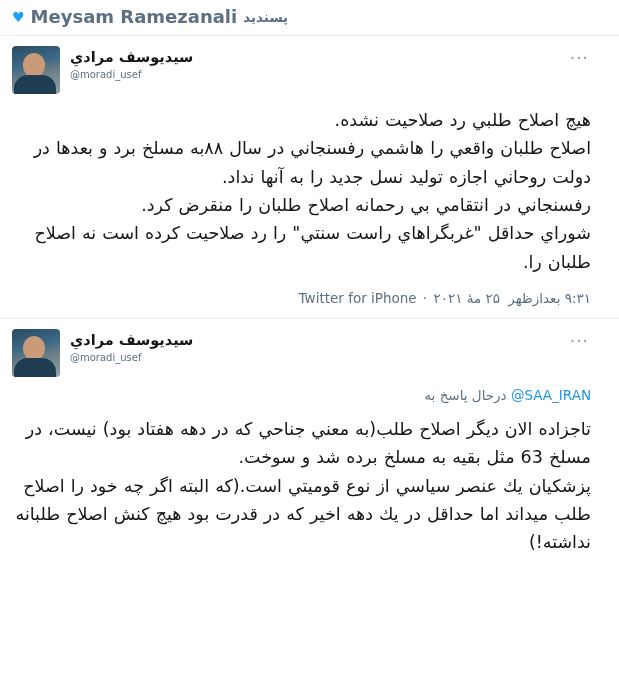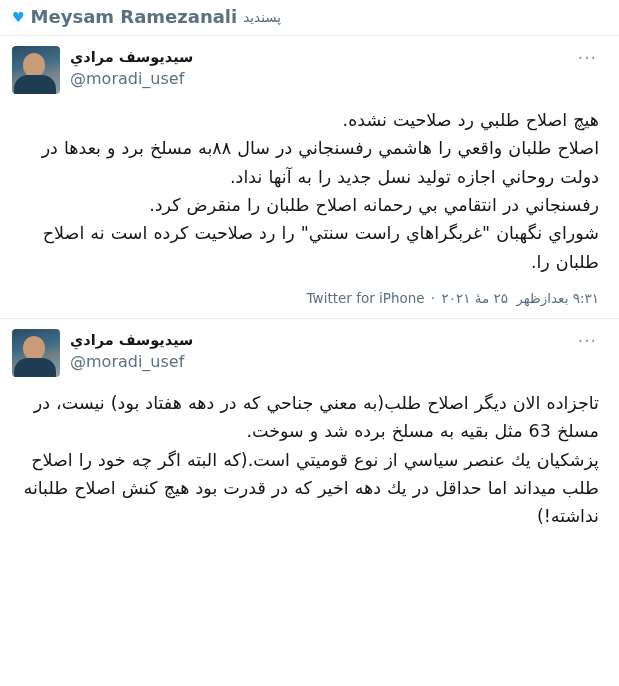--- a/index.html
+++ b/index.html
@@ -21,41 +21,41 @@
     display: flex;
     flex-direction: row-reverse;
     align-items: center;
     justify-content: flex-start;
     padding: 6px 12px 8px 12px;
     gap: 6px;
   }
   .liked-text {
     font-size: 13.5px;
     color: #5b7083;
-    font-weight: 400;
+    font-weight: 700;
     direction: rtl;
     white-space: nowrap;
   }
   .liked-name {
     font-size: 18px;
     color: #5b7083;
     font-weight: 700;
     direction: ltr;
   }
   .heart-icon {
     color: #1da1f2;
     font-size: 14px;
     line-height: 1;
     display: inline-block;
   }
 
   
   .tweet {
     border-top: 1px solid #e6ecf0;
-    padding: 10px 20px 12px 12px;
+    padding: 10px 28px 12px 12px;
     position: relative;
   }
   .tweet:first-of-type { border-top: none; }
 
   .tweet-head {
     display: flex;
     flex-direction: row-reverse;
     align-items: flex-start;
     justify-content: space-between;
   }
@@ -96,21 +96,21 @@
     padding-top: 2px;
   }
   .display-name {
     font-size: 14.5px;
     font-weight: 700;
     color: #14171a;
     direction: rtl;
     line-height: 1.35;
   }
   .handle {
-    font-size: 16px;
+    font-size: 10px;
     color: #5b7083;
     direction: ltr;
     line-height: 1.4;
   }
   .more-icon {
     color: #8899a6;
     font-size: 17px;
     letter-spacing: 1px;
     line-height: 1;
     padding: 4px 2px;
@@ -171,37 +171,41 @@
           <span class="display-name">سیدیوسف مرادي</span>
           <span class="handle">@moradi_usef</span>
         </div>
       </div>
       <span class="more-icon">···</span>
     </div>
 
     <div class="tweet-body">هیچ اصلاح طلبي رد صلاحیت نشده.
 اصلاح طلبان واقعي را هاشمي رفسنجاني در سال ۸۸به مسلخ برد و بعدها در دولت روحاني اجازه تولید نسل جدید را به آنها نداد.
 رفسنجاني در انتقامي بي رحمانه اصلاح طلبان را منقرض کرد.
-شوراي نگهبان "غربگراهاي راست سنتي" را رد صلاحیت کرده است نه اصلاح طلبان را.</div>
+شوراي حداقل "غربگراهاي راست سنتي" را رد صلاحیت کرده است نه اصلاح طلبان را.</div>
 
     <div class="meta">
       <span>۹:۳۱ بعدازظهر</span><span class="sep"> </span><span>۲۵ مۀ ۲۰۲۱</span><span class="sep"> · </span><span class="client">Twitter for iPhone</span>
     </div>
   </div>
 
   <div class="tweet">
     <div class="tweet-head">
       <div class="identity">
         <div class="avatar"></div>
         <div class="names">
           <span class="display-name">سیدیوسف مرادي</span>
           <span class="handle">@moradi_usef</span>
         </div>
       </div>
       <span class="more-icon">···</span>
     </div>
 
+    <div class="reply-line">
+      <span class="mention">@SAA_IRAN</span>
+      <span>درحال پاسخ به</span>
+    </div>
 
     <div class="tweet-body">تاجزاده الان دیگر اصلاح طلب(به معني جناحي که در دهه هفتاد بود) نیست، در مسلخ 63 مثل بقیه به مسلخ برده شد و سوخت.
 پزشکیان یك عنصر سیاسي از نوع قومیتي است.(که البته اگر چه خود را اصلاح طلب میداند اما حداقل در یك دهه اخیر که در قدرت بود هیچ کنش اصلاح طلبانه نداشته!)</div>
   </div>
 
 </div>
 
 </body></html>

